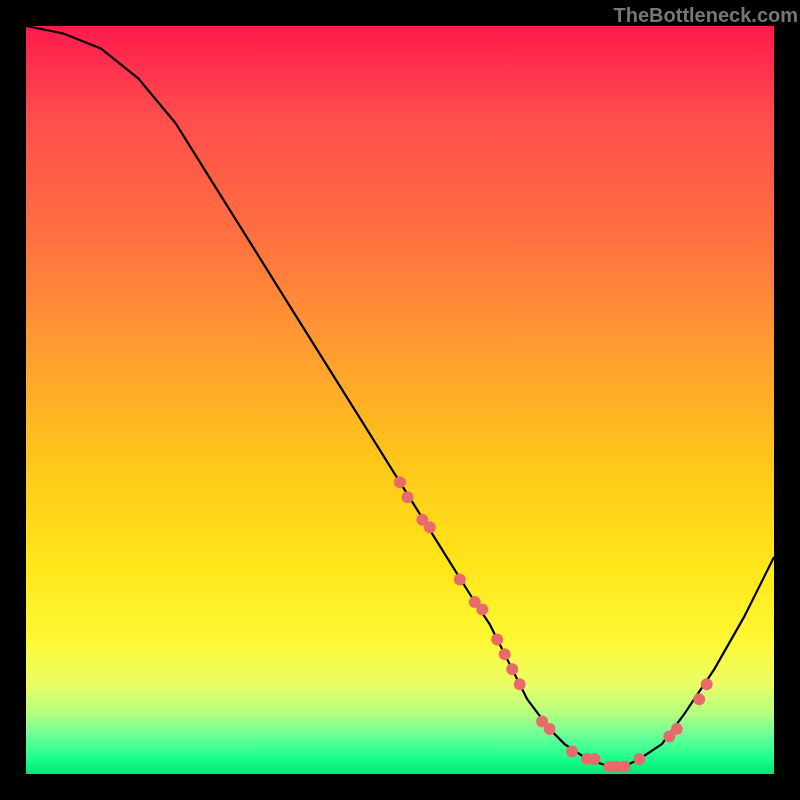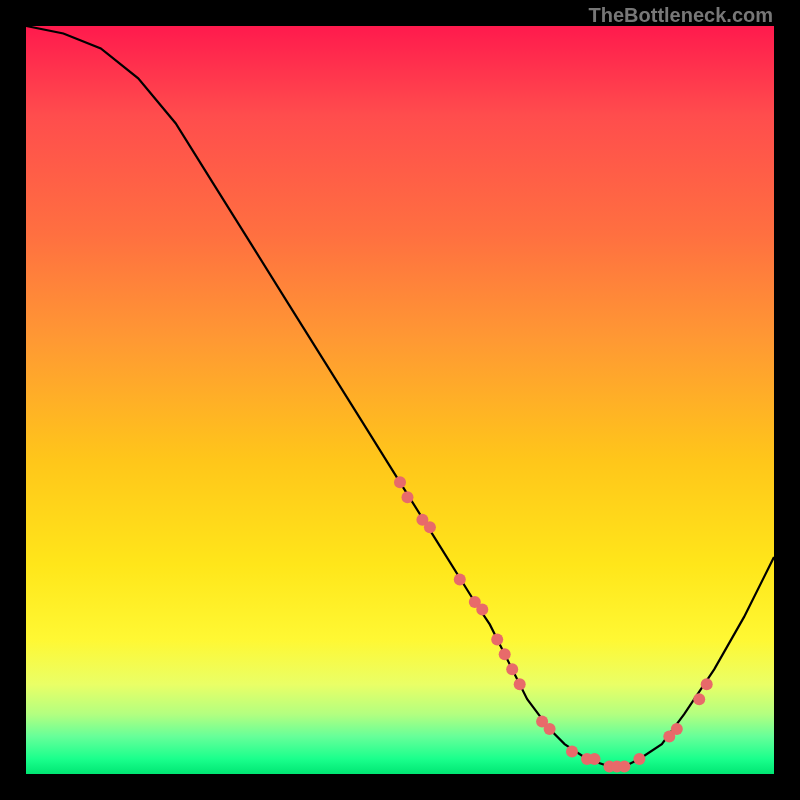--- a/index.html
+++ b/index.html
@@ -7,21 +7,21 @@
     padding: 0;
     background: #000;
     width: 800px;
     height: 800px;
     position: relative;
     font-family: Arial, Helvetica, sans-serif;
   }
   .watermark {
     position: absolute;
     top: 4px;
-    right: 27px;
+    right: 2px;
     color: #777;
     font-size: 20px;
     font-weight: bold;
     z-index: 10;
   }
   .plot-frame {
     position: absolute;
     top: 26px;
     left: 26px;
     width: 748px;

